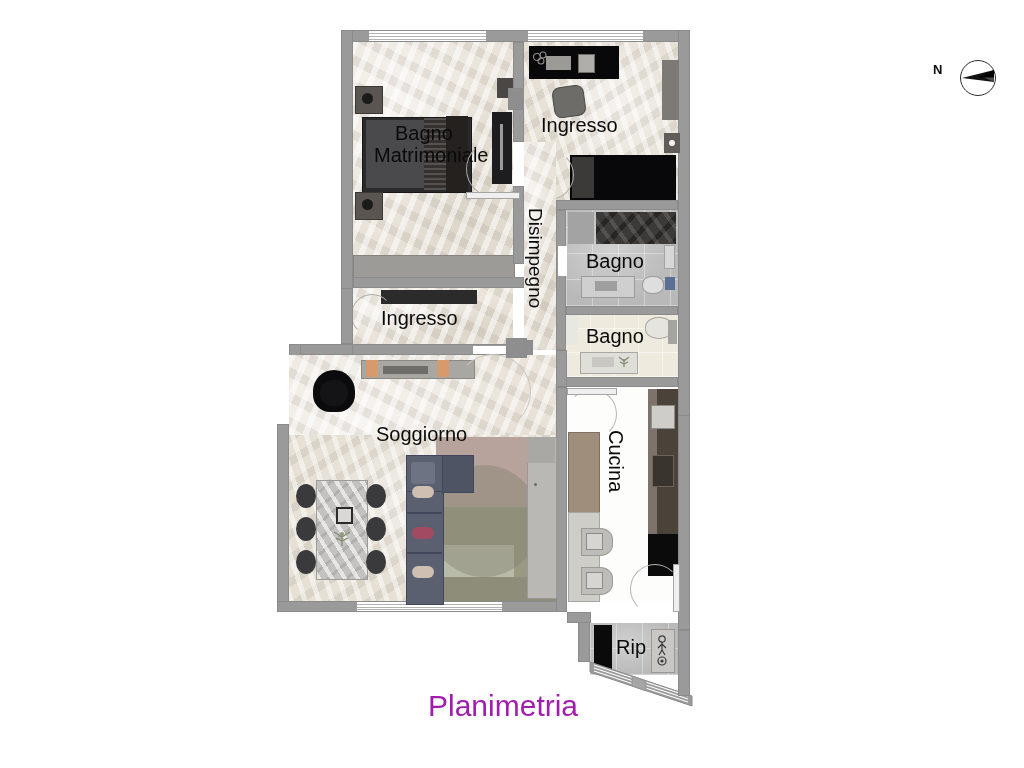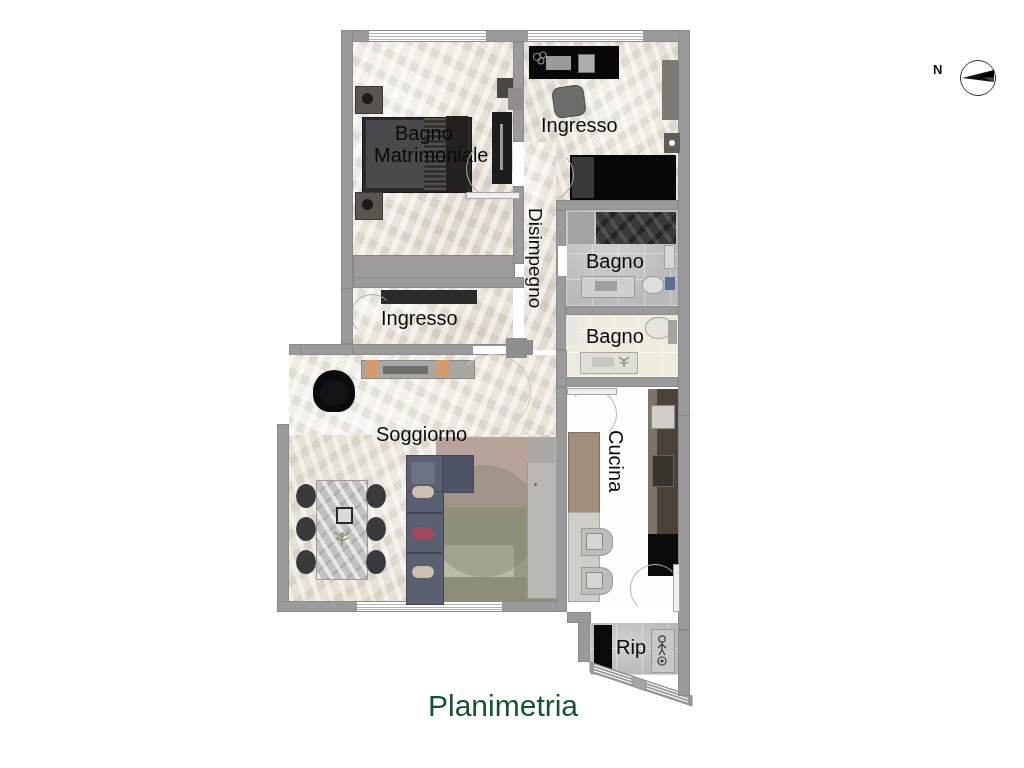--- a/index.html
+++ b/index.html
@@ -55,21 +55,21 @@
   .lbl{position:absolute;color:#0a0a0a;font-weight:400;white-space:nowrap;}
   .lbl.vert{transform-origin:left top;}
 
   .obj{position:absolute;}
   .win{position:absolute;background:#ffffff;}
   .win .pane{position:absolute;left:0;right:0;background:#b2b2b2;height:1px;}
   .door-arc{position:absolute;border:1px solid #9e9e9e;border-radius:50%;}
   .door-leaf{position:absolute;background:#efefef;border:1px solid #a5a5a5;}
 
   .compass-ring{position:absolute;border:1.5px solid #2b2b2b;border-radius:50%;}
-  .title{position:absolute;color:#14532d;}
+  .title{position:absolute;color:#a21caf;}
 </style>
 </head>
 <body>
 
 <div id="stage">
 
   <div>
     <div class="lbl" style="left:933px;top:62px;font-size:13px;font-weight:700;">N</div>
     <div class="compass-ring" style="left:960px;top:60px;width:34px;height:34px;"></div>
     <svg style="position:absolute;left:958px;top:58px;width:38px;height:38px;">

